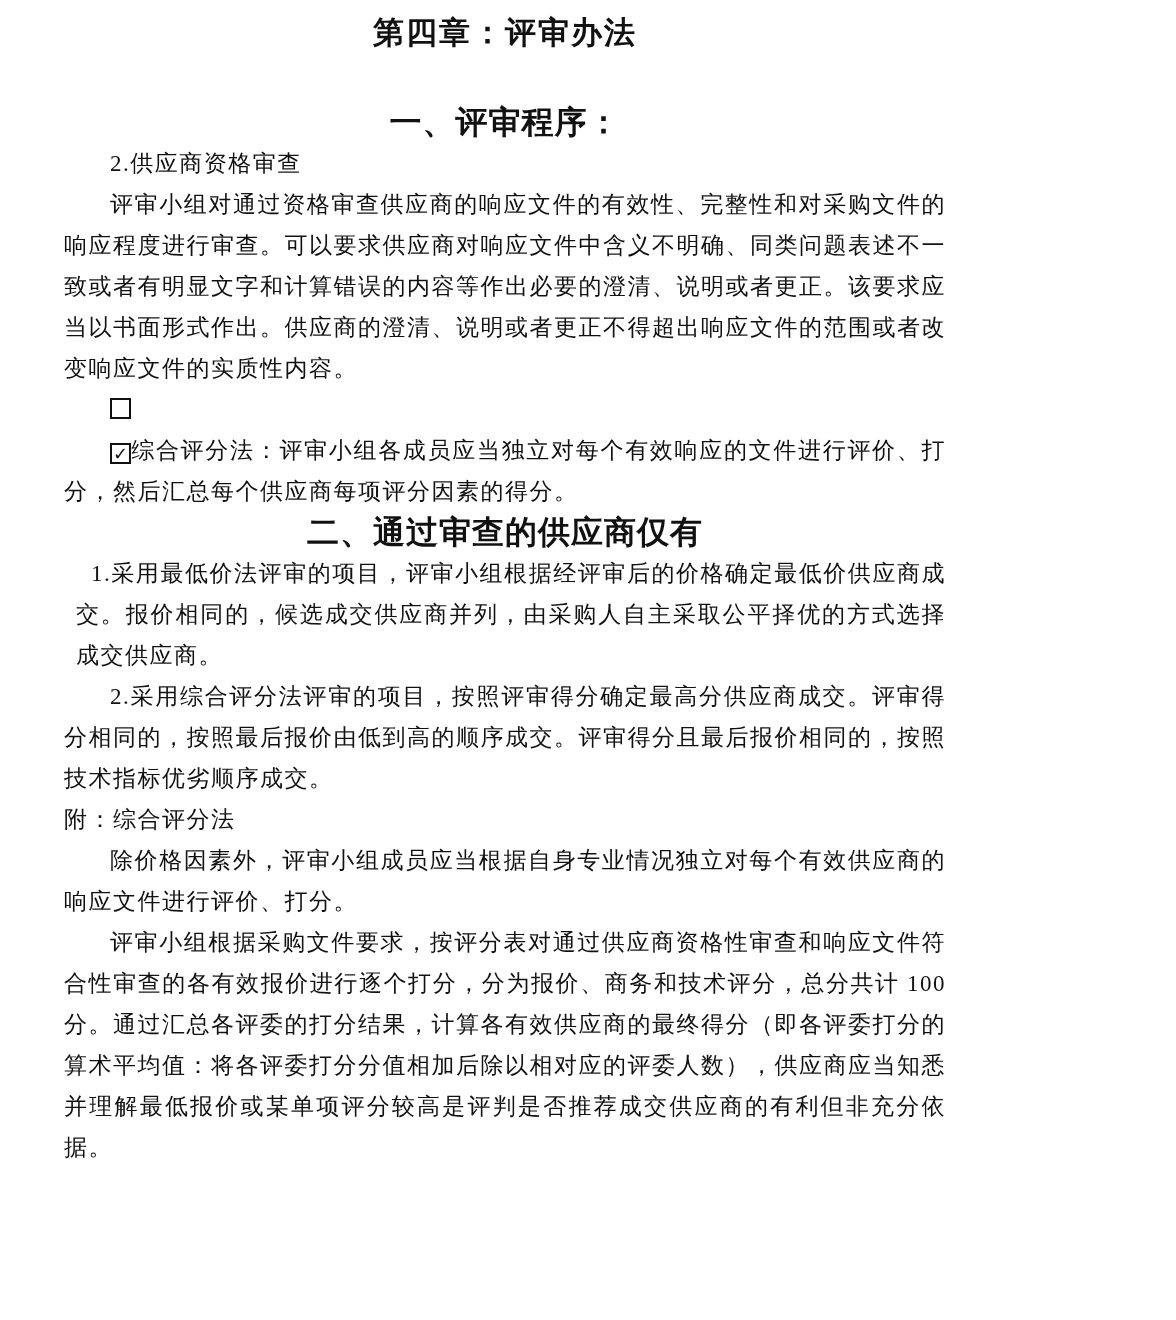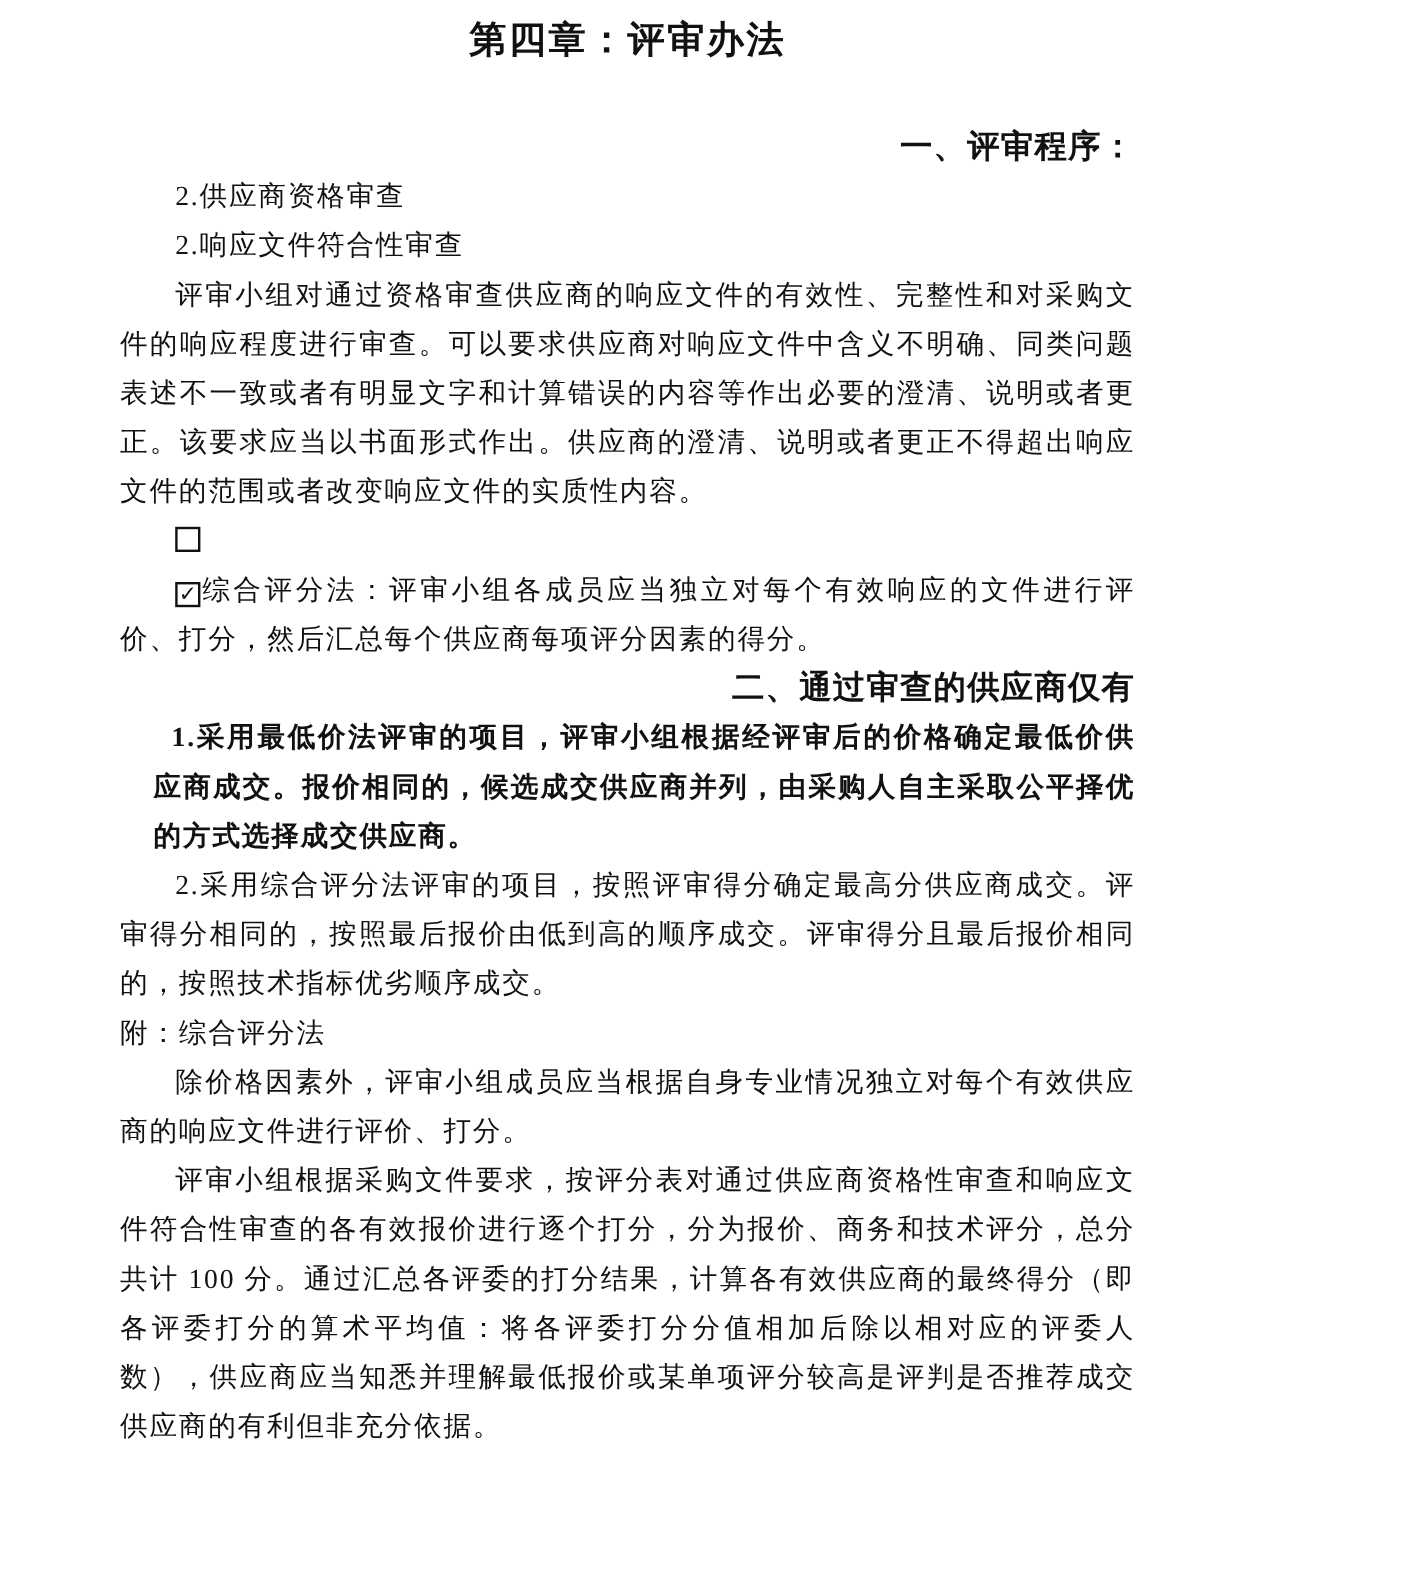--- a/index.html
+++ b/index.html
@@ -11,51 +11,50 @@
     width: 1176px;
     height: 1320px;
     overflow: hidden;
     font-family: "Liberation Serif", "DejaVu Serif", serif;
     color: #111111;
   }
   .page {
     box-sizing: border-box;
     width: 1036px;
     height: 1320px;
-    padding: 10px 90px 0 100px;
+    padding: 10px 90px 0 64px;
   }
   .title {
     margin: 0;
     font-size: 31px;
     font-weight: bold;
     text-align: center;
     line-height: 46px;
     letter-spacing: 2px;
   }
   p {
     margin: 0;
     font-size: 23px;
     line-height: 41px;
     letter-spacing: 1.5px;
     text-align: justify;
   }
   .sec-heading {
     font-weight: bold;
-    font-size: 27px;
+    font-size: 32px;
     letter-spacing: 1px;
-    text-align: right;
+    text-align: center;
   }
   .first-heading {
     margin-top: 46px;
   }
   .i2 { text-indent: 2em; }
   .hang {
-    margin-left: 28px;
+    margin-left: 12px;
     text-indent: 15px;
-    font-weight: bold;
   }
   .cbx {
     display: inline-block;
     box-sizing: border-box;
     width: 21px;
     height: 21px;
     border: 2px solid #111111;
     vertical-align: -2px;
     text-align: center;
     line-height: 17px;
@@ -74,21 +73,20 @@
 
 <div class="page">
 
   <h1 class="title">第四章：评审办法</h1>
 
   <p class="sec-heading first-heading">一、评审程序：</p>
 
   <p class="i2">2.供应商资格审查</p>
 
 
-  <p class="i2">2.响应文件符合性审查</p>
 
   <p class="i2">评审小组对通过资格审查供应商的响应文件的有效性、完整性和对采购文件的响应程度进行审查。可以要求供应商对响应文件中含义不明确、同类问题表述不一致或者有明显文字和计算错误的内容等作出必要的澄清、说明或者更正。该要求应当以书面形式作出。供应商的澄清、说明或者更正不得超出响应文件的范围或者改变响应文件的实质性内容。</p>
 
 
 
   <p class="i2"><span class="cbx"></span></p>
 
   <p class="i2"><span class="cbx"><span class="check">✓</span></span><span>综合评分法：评审小组各成员应当独立对每个有效响应的文件进行评价、打分，然后汇总每个供应商每项评分因素的得分。</span></p>
 
   <p class="sec-heading">二、通过审查的供应商仅有</p>

